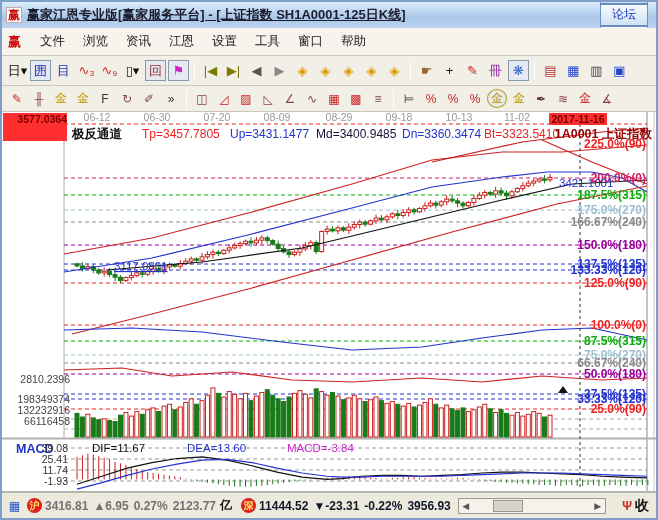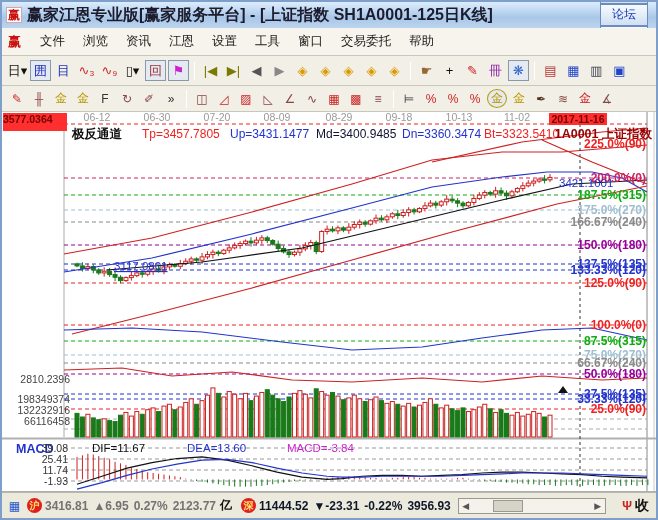--- a/index.html
+++ b/index.html
@@ -3,21 +3,21 @@
 <meta charset="utf-8">
 <style>
   html,body{margin:0;padding:0;background:#9db8d9;}
   *{box-sizing:border-box;font-family:"Liberation Sans","DejaVu Sans",sans-serif;}
   .window{position:relative;width:658px;height:520px;background:#ece9dd;border:2px solid #7e9fc9;overflow:hidden;}
   
   .titlebar{position:absolute;left:0;top:0;width:654px;height:26px;
     background:linear-gradient(#dcedfd,#a9c7e8 60%,#bcd4ee);display:flex;align-items:center;padding:0 4px;}
   .title-logo{width:16px;height:16px;background:#fff;border:1px solid #caa;color:#cc1111;
     font-size:12px;font-weight:bold;line-height:14px;text-align:center;margin-right:5px;}
-  .title-text{font-size:16px;font-weight:bold;color:#1c1c2e;white-space:nowrap;}
+  .title-text{font-size:13px;font-weight:bold;color:#1c1c2e;white-space:nowrap;text-decoration:underline;}
   .title-buttons{margin-left:auto;display:flex;padding-right:4px;flex-direction:column;}
   .tbtn{font-size:12px;color:#1133bb;background:linear-gradient(#f7fbff,#cfe0f2);
     border:1px solid #6a8cc0;padding:1px 11px 2px;cursor:default;}
   
   .menubar{position:absolute;left:0;top:26px;width:654px;height:28px;background:#f6f4ec;
     border-bottom:1px solid #c9c6ba;display:flex;align-items:center;padding:0 6px;}
   .menu-logo{color:#cc1111;font-weight:bold;font-size:13px;margin-right:10px;}
   .menu-item{font-size:12.5px;color:#1a1a1a;padding:3px 9px;}
   
   .toolbar{position:absolute;left:0;width:654px;background:#f1efe6;border-bottom:1px solid #c9c6ba;
@@ -25,22 +25,22 @@
   .tb1{top:54px;height:30px;}
   .tb2{top:84px;height:26px;}
   .ticon{width:21px;height:21px;display:flex;align-items:center;justify-content:center;
     font-size:13px;margin:0 1px;border:1px solid transparent;cursor:default;white-space:nowrap;overflow:hidden;}
   .tb2 .ticon{width:20px;height:19px;font-size:12px;}
   .ticon.pressed{border:1px solid #8899aa;background:#e4e9f2;}
   .ticon.circled{border:1px solid #bb9900;border-radius:50%;}
   .tsep{width:1px;height:18px;background:#b9b6aa;border-right:1px solid #fff;margin:0 4px;}
   
   .chart-area{position:absolute;left:0;top:110px;width:654px;height:380px;background:#ffffff;}
-  .price-badge{position:absolute;left:1px;top:1px;width:64px;height:18px;background:#ff2f2f;
-    color:#7a0000;font-size:10.5px;font-weight:bold;line-height:13px;text-align:left;}
+  .price-badge{position:absolute;left:1px;top:1px;width:64px;height:28px;background:#ff2f2f;
+    color:#7a0000;font-size:10.5px;font-weight:bold;line-height:13px;text-align:right;}
   svg text{user-select:none;}
   
   .statusbar{position:absolute;left:0;top:490px;width:654px;height:26px;background:#ece9dd;
     border-top:1px solid #b9b6aa;display:flex;align-items:center;font-size:12px;padding:0 3px;}
   .sb-ico{width:15px;height:15px;display:flex;align-items:center;justify-content:center;
     font-size:12px;margin:0 2px;}
   .badge-circ{width:15px;height:15px;border-radius:50%;background:#e02020;color:#ffe066;
     font-size:10px;font-weight:bold;display:flex;align-items:center;justify-content:center;margin:0 3px;}
   .sh-val{color:#737373;font-weight:bold;margin-right:5px;}
   .sz-val{color:#0f172a;font-weight:bold;margin-right:5px;}
@@ -69,21 +69,20 @@
 
   <div class="menubar">
     <span class="menu-logo">赢</span>
   <span class="menu-item">文件</span>
       <span class="menu-item">浏览</span>
       <span class="menu-item">资讯</span>
       <span class="menu-item">江恩</span>
       <span class="menu-item">设置</span>
       <span class="menu-item">工具</span>
       <span class="menu-item">窗口</span>
-      <span class="menu-item">交易委托</span>
       <span class="menu-item">帮助</span>
     </div>
 
   <div class="toolbar tb1">
       <span class="ticon" style="color: rgb(17, 17, 17);">日▾</span>
       <span class="ticon pressed" style="color: rgb(34, 51, 187);">囲</span>
       <span class="ticon" style="color: rgb(34, 51, 187);">目</span>
       <span class="ticon" style="color: rgb(204, 34, 34);">∿₃</span>
       <span class="ticon" style="color: rgb(204, 34, 34);">∿₉</span>
       <span class="ticon" style="color: rgb(17, 17, 17);">▯▾</span>

